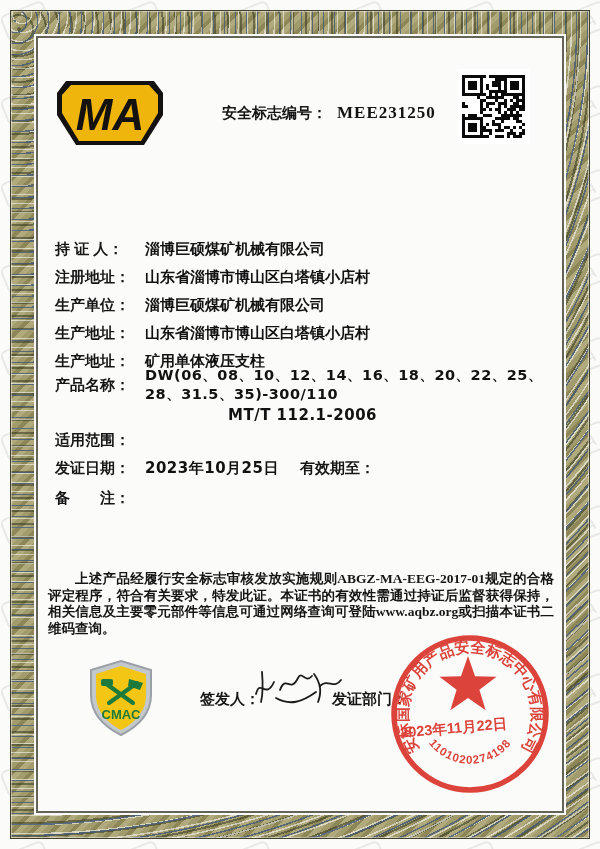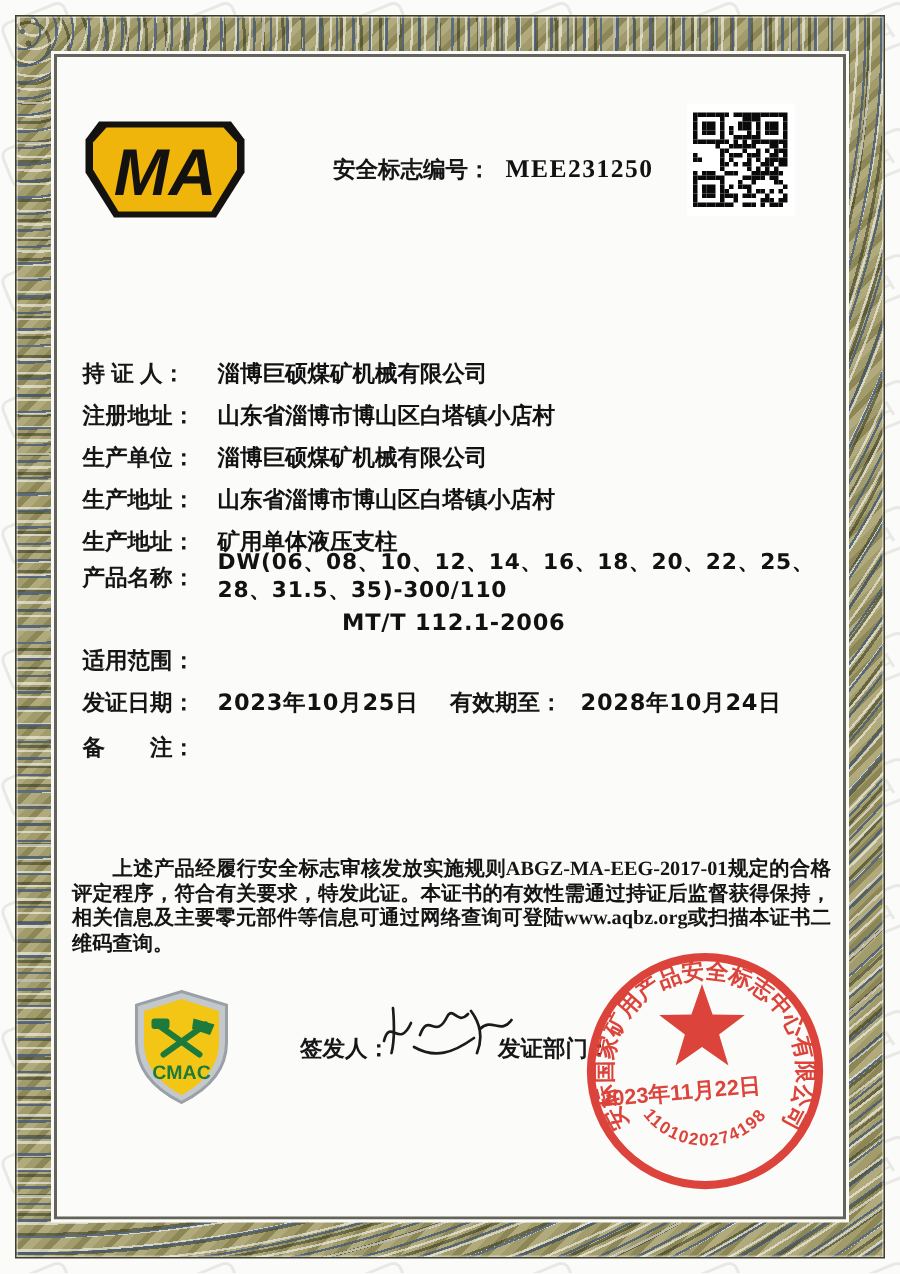--- a/index.html
+++ b/index.html
@@ -359,21 +359,20 @@
     <span class="abs lab" style="left:55px;top:376px;">产品名称：</span>
     <span class="abs val v-mono" style="left:145px;top:366px;width:412px;line-height:19px;font-size:14.5px;">DW(06、08、10、12、14、16、18、20、22、25、28、31.5、35)-300/110</span>
 
     <span class="abs val v-mono" style="left:228px;top:406px;">MT/T 112.1-2006</span>
 
     <span class="abs lab" style="left:55px;top:431px;">适用范围：</span>
 
     <span class="abs lab" style="left:55px;top:459px;">发证日期：</span>
     <span class="abs val v-mono" style="left:145px;top:459px;">2023年10月25日</span>
     <span class="abs lab" style="left:300px;top:459px;">有效期至：</span>
-    <span class="abs val v-mono" style="left:387px;top:459px;">2028年10月24日</span>
 
     <span class="abs lab" style="left:55px;top:489px;">备　　注：</span>
     <span class="abs val" style="left:145px;top:489px;"></span>
 
     <div class="abs statement">上述产品经履行安全标志审核发放实施规则ABGZ-MA-EEG-2017-01规定的合格评定程序，符合有关要求，特发此证。本证书的有效性需通过持证后监督获得保持，相关信息及主要零元部件等信息可通过网络查询可登陆www.aqbz.org或扫描本证书二维码查询。</div>
 
     <svg class="abs" style="left:87px;top:659px;" width="68" height="78" viewBox="0 0 68 78">
       <path d="M34 2 L64 11 V36 C64 56 50 68 34 76 C18 68 4 56 4 36 V11 Z" fill="#c3c8cc" stroke="#9aa0a6" stroke-width="2"></path>
       <path d="M34 7 L59 15 V36 C59 53 47 64 34 71 C21 64 9 53 9 36 V15 Z" fill="#f3c515"></path>
       <g stroke="#1c7a3c" stroke-width="4" stroke-linecap="round">

